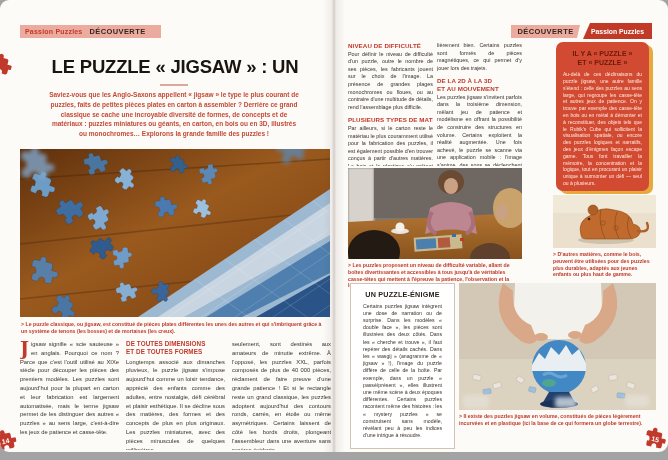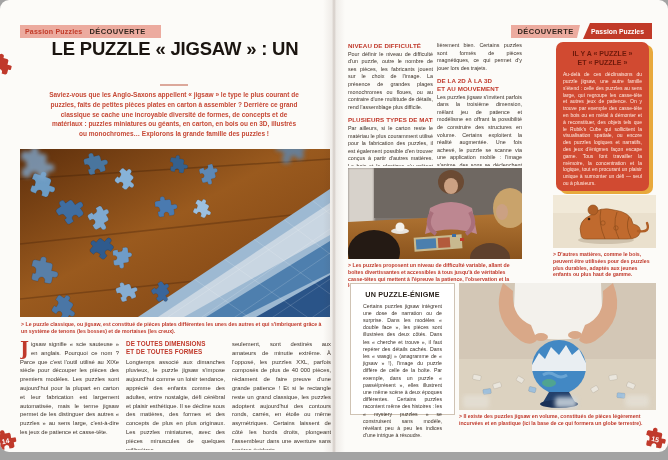--- a/index.html
+++ b/index.html
@@ -8,21 +8,21 @@
   .spread { position:absolute; left:0; top:0; width:668px; height:452px; background:#fcfbf8; border-radius:9px; overflow:hidden; }
   .fold { position:absolute; left:323px; top:0; width:22px; height:100%; z-index:6; pointer-events:none;
           background:linear-gradient(to right, rgba(0,0,0,0) 0%, rgba(70,40,25,0.07) 40%, rgba(70,40,25,0.22) 50%, rgba(70,40,25,0.07) 60%, rgba(0,0,0,0) 100%); }
 
   
   .band-left { position:absolute; left:20px; top:25px; width:141px; height:13px; background:#ecab9f; display:flex; align-items:center; }
   .band-left .brand { color:#c13a28; font-weight:bold; font-size:7px; margin-left:5px; letter-spacing:.2px; white-space:nowrap; }
   .band-left .section { color:#33261e; font-weight:bold; font-size:7.5px; margin-left:7px; letter-spacing:.4px; white-space:nowrap; }
 
   
-  .title { position:absolute; left:15px; top:39px; width:320px; text-align:center; color:#1b1510;
+  .title { position:absolute; left:15px; top:57px; width:320px; text-align:center; color:#1b1510;
            font-size:18.5px; line-height:20.5px; font-weight:bold; letter-spacing:-0.2px; }
   .title-rule { position:absolute; left:160px; top:84px; width:28px; height:2px; background:#dca89b; }
   .intro { position:absolute; left:48px; top:90px; width:252px; text-align:center; color:#c64936;
            font-weight:bold; font-size:6.5px; line-height:9.8px; }
 
   
   .photo { position:absolute; overflow:hidden; }
   .photo svg { display:block; }
   .photo1 { left:20px; top:149px; width:310px; height:168px; }
   .photo2 { left:348px; top:168px; width:174px; height:91px; }
@@ -62,21 +62,21 @@
   .rhead.first { margin-top:0; }
   .rhead.wrap { white-space:normal; }
 
   
   .sidebar { position:absolute; left:556px; top:42px; width:93px; height:149px; background:#d14a31;
              border-radius:7px; box-shadow:4px 3px 0 #e8a93c; padding:8px 7px 6px; z-index:2; }
   .sidebar .sb-title { color:#6e1a0b; font-weight:bold; font-size:7px; line-height:8.6px; text-align:center; margin-bottom:4px; }
   .sidebar p { color:#ffe9df; font-size:5px; line-height:6.8px; text-align:justify; }
 
   
-  .enigma { position:absolute; left:350px; top:283px; width:105px; height:132px; background:#ffffff;
+  .enigma { position:absolute; left:350px; top:283px; width:105px; height:166px; background:#ffffff;
             border:1px solid #cfc3b4; padding:7px 12px 5px; }
   .enigma h3 { color:#241c16; font-size:7.2px; line-height:8.6px; text-align:center; margin-bottom:3px; letter-spacing:.2px; }
   .enigma p { font-size:5.2px; line-height:7.2px; color:#3b3129; text-align:justify; }
 
   
   .corner-piece { position:absolute; width:22px; height:22px; z-index:8; }
   .corner-piece svg { display:block; width:100%; height:100%; }
   .piece-topleft { left:-10px; top:53px; transform:rotate(14deg); }
   .piece-14 { left:-6px; top:429px; transform:rotate(-10deg); }
   .piece-15 { left:644px; top:427px; transform:rotate(12deg); }

